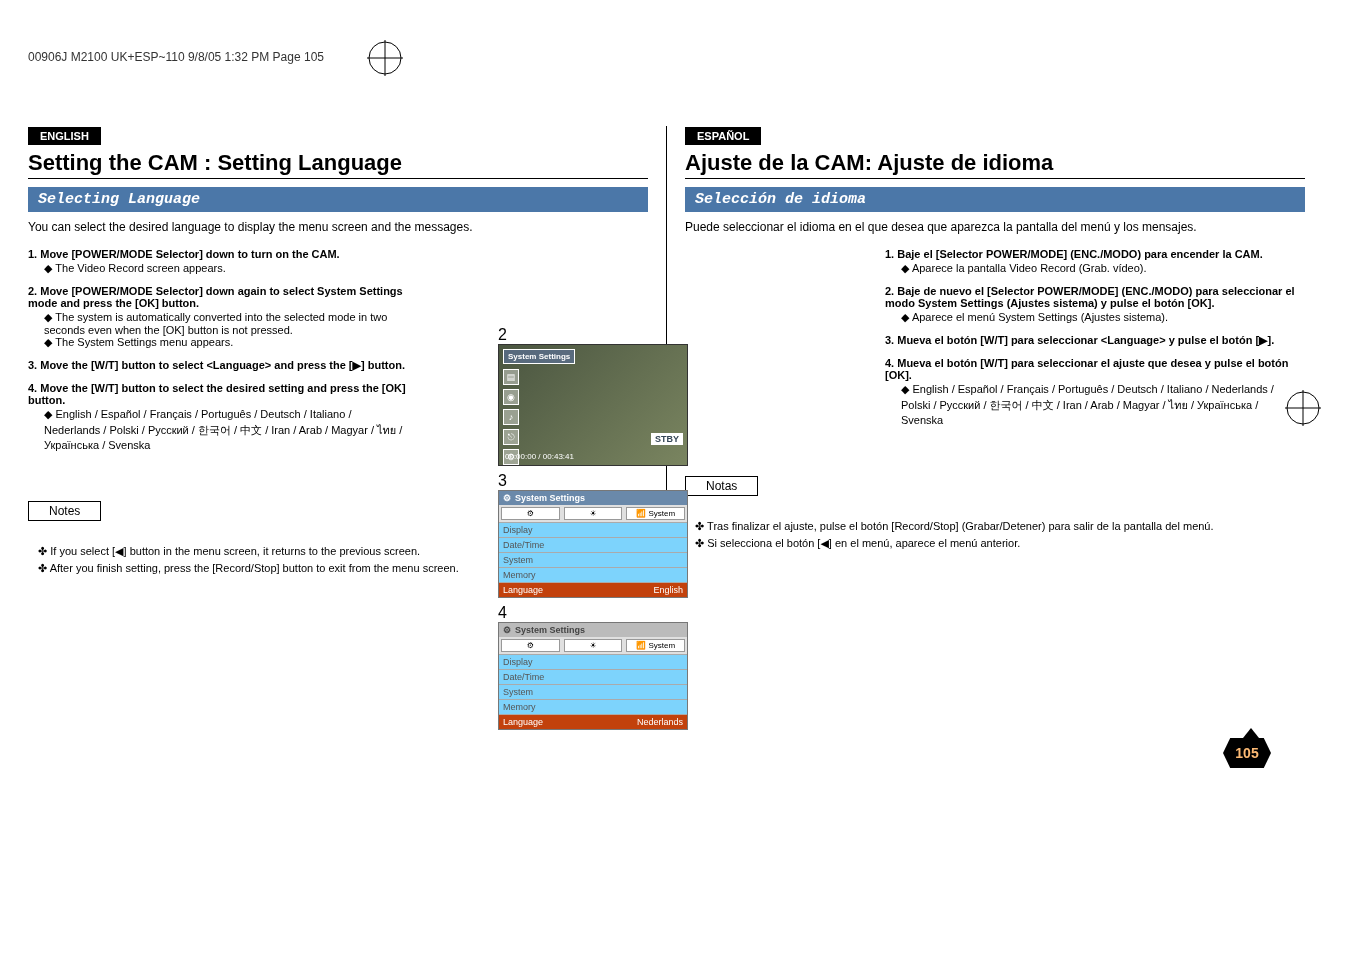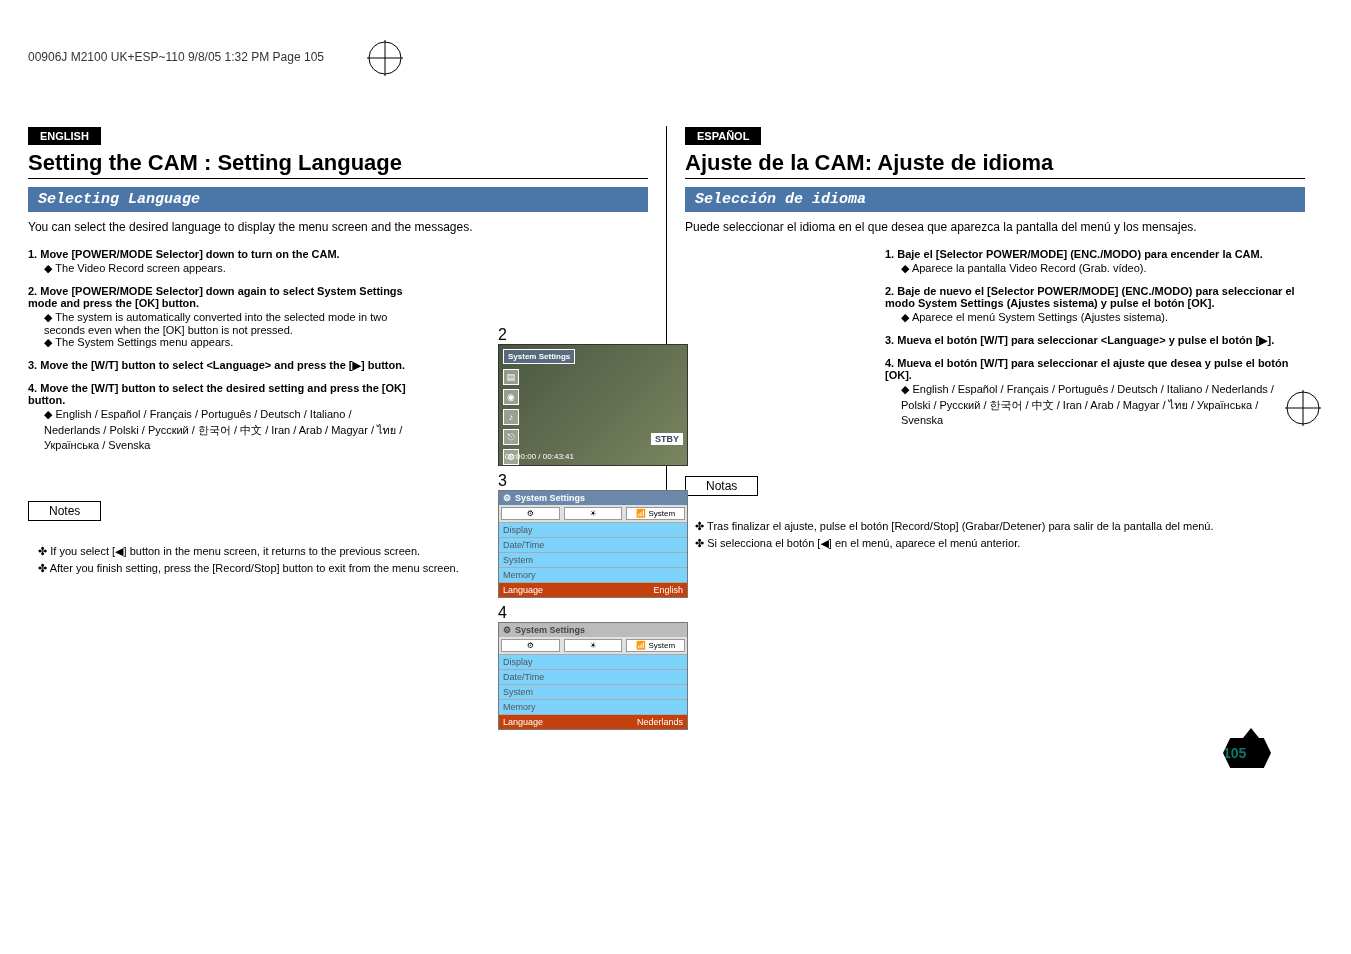--- a/index.html
+++ b/index.html
@@ -28,21 +28,21 @@
 .cam-preview .stby{position:absolute;bottom:20px;right:4px;background:#fff;color:#345;font-size:9px;padding:1px 4px;font-weight:bold}
 .cam-preview .overlay{position:absolute;top:4px;left:4px;color:#fff;font-size:8px;font-weight:bold;background:rgba(90,110,140,.8);padding:2px 4px;border:1px solid #fff}
 .cam-preview .sidebar{position:absolute;left:4px;top:24px;display:flex;flex-direction:column;gap:4px}
 .cam-preview .sidebar span{width:14px;height:14px;background:rgba(255,255,255,.4);border:1px solid #fff;font-size:9px;text-align:center;line-height:14px;color:#fff}
 .notes-box{display:inline-block;border:1px solid #000;padding:2px 20px;font-size:12px;margin-top:40px;margin-bottom:24px}
 .notes-list{font-size:11px;margin:0;padding-left:10px}
 .notes-list li{list-style:none;margin-bottom:4px}
 .cross{position:absolute;left:640px;top:870px}
 .cross svg,.cross2 svg{width:36px;height:36px}
 .cross2{position:absolute;right:30px;top:390px}
-.page-num{position:absolute;right:80px;bottom:80px;width:48px;height:30px;background:#000;color:#0f766e;font-size:14px;font-weight:bold;line-height:30px;clip-path:polygon(15% 0,85% 0,100% 50%,85% 100%,15% 100%,0 50%)}
+.page-num{position:absolute;right:80px;bottom:80px;width:48px;height:30px;background:#000;color:#fdba74;font-size:14px;font-weight:bold;text-align:center;line-height:30px;clip-path:polygon(15% 0,85% 0,100% 50%,85% 100%,15% 100%,0 50%)}
 .arrow-up{position:absolute;right:92px;bottom:110px;width:0;height:0;border-left:8px solid transparent;border-right:8px solid transparent;border-bottom:10px solid #000}
 .mini-icons{display:flex;gap:4px;padding:2px;background:#e0e0e0}
 .mini-icons span{flex:1;background:#fff;border:1px solid #999;text-align:center;font-size:8px;padding:1px}
 </style>
 </head>
 <body>
 
 <div class="page">
 <div class="header-line">
   <span>00906J M2100 UK+ESP~110  9/8/05 1:32 PM  Page 105</span>

